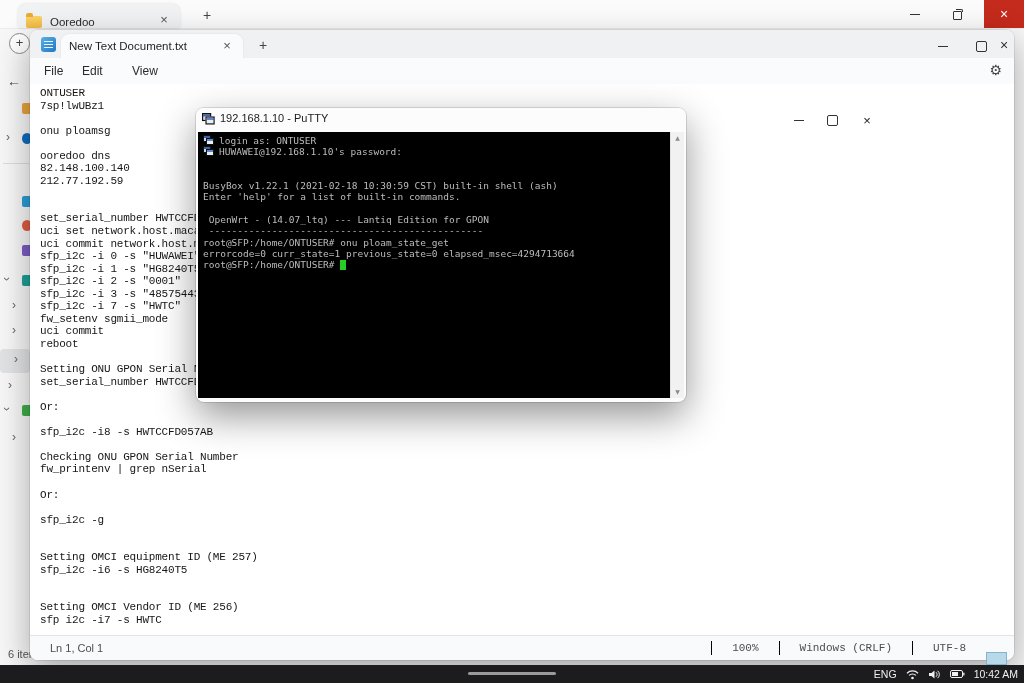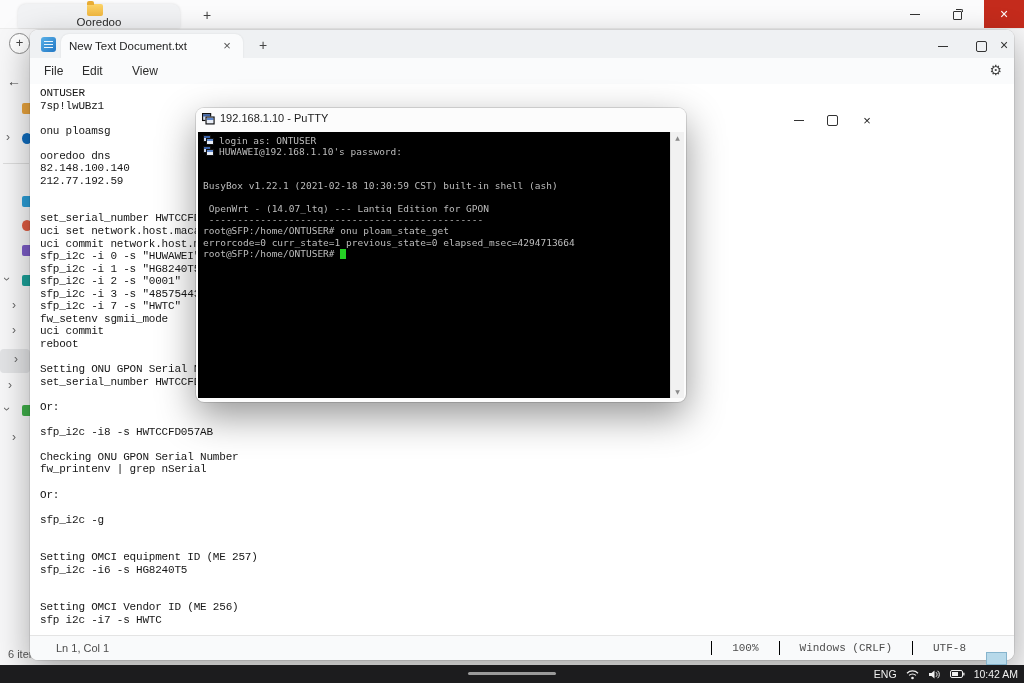--- a/index.html
+++ b/index.html
@@ -4,21 +4,21 @@
 <style>
   html,body{margin:0;padding:0;}
   body{width:1024px;height:683px;overflow:hidden;background:#e8e8e8;
        font-family:"Liberation Sans","DejaVu Sans",sans-serif;-webkit-font-smoothing:antialiased;}
   .stage{position:absolute;inset:0;width:1024px;height:683px;}
 
   
   .fe{position:absolute;inset:0 0 18px 0;background:#f7f7f8;z-index:10;}
   .fe-titlebar{position:absolute;left:0;top:0;right:0;height:28px;background:#fbfbfc;border-bottom:1px solid #ececec;}
   .fe-tab{position:absolute;left:18px;top:4px;width:162px;height:24px;background:#f1f2f4;
-          border-radius:8px 8px 0 0;box-shadow:0 0 3px rgba(0,0,0,.12);display:flex;align-items:center;padding:0 8px;box-sizing:border-box;flex-direction:column;}
+          border-radius:8px 8px 0 0;box-shadow:0 0 3px rgba(0,0,0,.12);display:flex;align-items:flex-end;padding:0 8px;box-sizing:border-box;}
   .folder-icon{width:16px;height:12px;background:linear-gradient(#fcd469,#f0b73f);border-radius:2px;position:relative;margin-right:8px;flex:0 0 auto;}
   .folder-icon::before{content:"";position:absolute;left:0;top:-3px;width:7px;height:4px;background:#e8ac34;border-radius:2px 2px 0 0;}
   .fe-tab-label{font-size:11.5px;color:#2b2b2b;flex:1;}
   .tab-close{font-size:13px;color:#555;width:16px;text-align:center;cursor:default;line-height:16px;border-radius:3px;}
   .newtab{position:absolute;top:4px;width:22px;height:22px;text-align:center;line-height:22px;font-size:14px;color:#444;}
   .fe-newtab{left:196px;}
   .wc{position:absolute;top:0;width:40px;height:28px;display:flex;align-items:center;justify-content:center;}
   .bar{width:10px;height:1px;background:#333;}
   .boxg{width:9px;height:9px;border:1px solid #333;border-radius:2px;}
   .restoreg{position:relative;width:11px;height:11px;}
@@ -54,21 +54,21 @@
   .np-min{left:893px;top:2px;}.np-max{left:931px;top:2px;}
   .np-close{position:absolute;left:964px;top:2px;width:20px;height:26px;display:flex;align-items:center;justify-content:center;font-size:14px;color:#333;border-radius:0 8px 0 0;}
   .np-menubar{position:absolute;left:0;top:28px;right:0;height:26px;background:#fafbfc;}
   .np-menu-item{position:absolute;top:4px;font-size:12px;color:#2b2b2b;padding:2px 6px;border-radius:4px;}
   .np-gear{position:absolute;right:12px;top:4px;font-family:"DejaVu Sans",sans-serif;font-size:14px;color:#444;}
   .np-text{position:absolute;left:0;top:54px;right:0;bottom:24px;overflow:hidden;background:#fff;}
   .np-text pre{margin:0;padding:3px 8px 0 10px;font-family:Liberation Mono, monospace;
                font-size:11px;line-height:12.55px;color:#161616;letter-spacing:-0.2px;}
   .np-status{position:absolute;left:0;right:0;bottom:0;height:24px;background:#f9fafb;border-top:1px solid #e4e4e4;
              border-radius:0 0 8px 8px;display:flex;align-items:center;font-size:11px;color:#4d4d4d;}
-  .np-status-left{padding-left:26px;flex:1;}
+  .np-status-left{padding-left:20px;flex:1;}
   .np-status-seg{border-left:1px solid #000000;height:14px;line-height:14px;padding:0 20px;font-family:Liberation Mono, monospace;}
   .np-status-pad{width:28px;}
 
   
   .pt{position:absolute;left:196px;top:108px;width:490px;height:294px;background:#fcfcfc;border-radius:8px;
       box-shadow:0 14px 38px rgba(0,0,0,.42),0 0 0 1px rgba(0,0,0,.12);z-index:30;}
   .pt-titlebar{position:absolute;left:0;top:0;right:0;height:24px;background:#fcfcfc;border-radius:8px 8px 0 0;text-align:right;}
   .pt-title{position:absolute;left:24px;top:4px;font-size:11px;color:#1c1c1c;}
   .pt-ctl{position:absolute;top:0;width:30px;height:24px;display:flex;align-items:center;justify-content:center;color:#222;}
   .pt-min{left:588px;}.pt-max{left:621px;}.pt-x{left:656px;font-size:13px;}
@@ -231,20 +231,21 @@
         </div>
       <div class="pt-ctl pt-x">×</div>
     </div>
     <div class="pt-term" style="background: rgb(0, 0, 0);">
       <div class="pt-term-inner" style="color: rgb(188, 188, 188);">
           <div class="tl"><span class="pmini"></span><span>login as: ONTUSER</span></div>
           <div class="tl"><span class="pmini"></span><span>HUWAWEI@192.168.1.10's password:</span></div>
           <div class="tl"><span></span></div>
           <div class="tl"><span></span></div>
           <div class="tl"><span>BusyBox v1.22.1 (2021-02-18 10:30:59 CST) built-in shell (ash)</span></div>
+          <div class="tl"><span>Enter 'help' for a list of built-in commands.</span></div>
           <div class="tl"><span></span></div>
           <div class="tl"><span> OpenWrt - (14.07_ltq) --- Lantiq Edition for GPON</span></div>
           <div class="tl"><span> ------------------------------------------------</span></div>
           <div class="tl"><span>root@SFP:/home/ONTUSER# onu ploam_state_get</span></div>
           <div class="tl"><span>errorcode=0 curr_state=1 previous_state=0 elapsed_msec=4294713664</span></div>
           <div class="tl"><span>root@SFP:/home/ONTUSER# </span><span class="tcursor" style="background: rgb(37, 208, 37);"></span></div>
         </div>
     </div>
     <div class="pt-scroll">
       <span class="pt-sarrow pt-up">▲</span>

